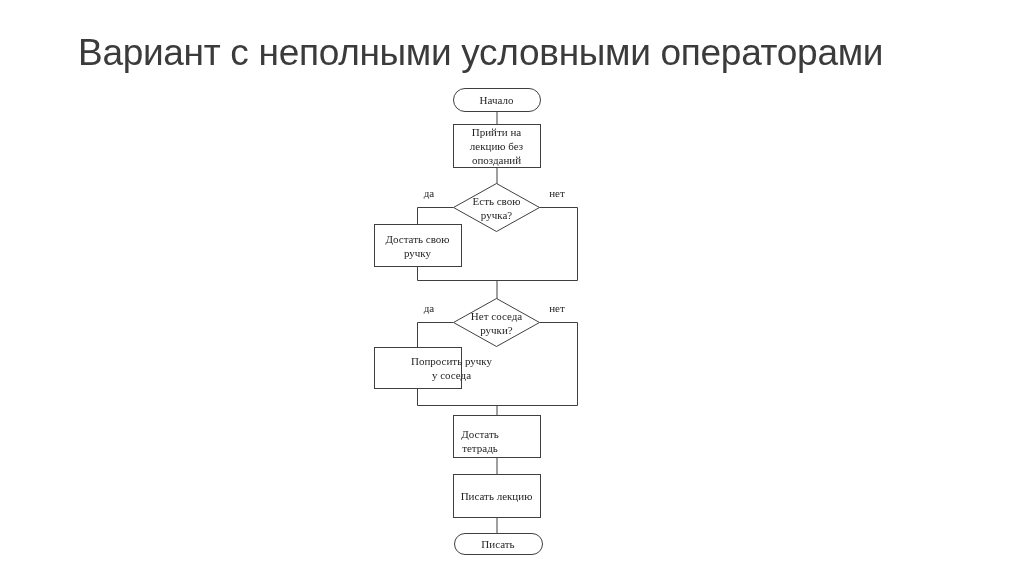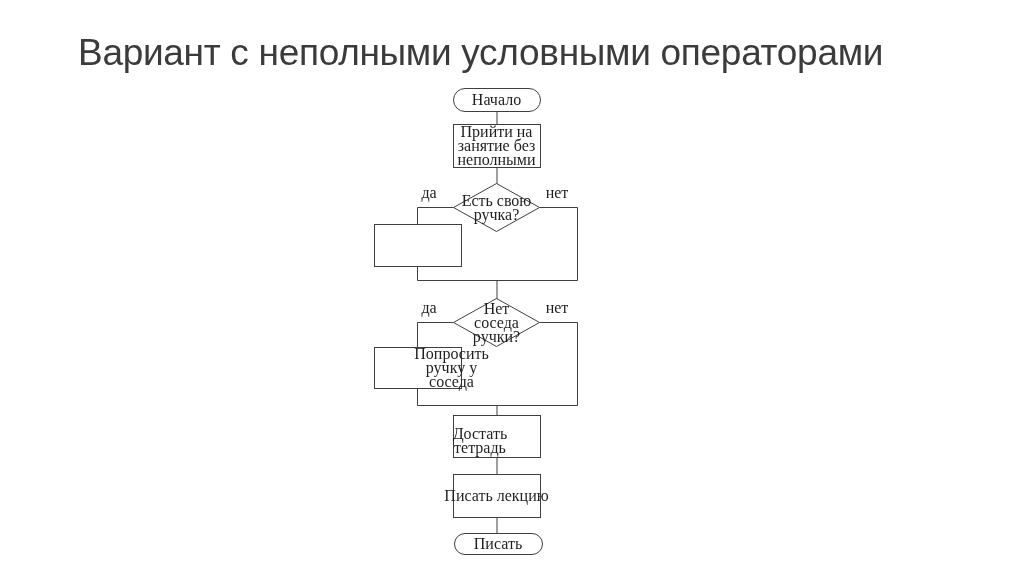--- a/index.html
+++ b/index.html
@@ -32,21 +32,21 @@
       stroke-width: 1;
       fill: #ffffff;
     }
     .label {
       position: absolute;
       display: flex;
       align-items: center;
       justify-content: center;
       text-align: center;
       font-family: "Liberation Serif", "DejaVu Serif", serif;
-      font-size: 16px;
+      font-size: 11px;
       line-height: 14px;
       color: var(--text, #1f1f1f);
     }
     .nowrap { white-space: nowrap; }
   </style>
 </head>
 <body>
 
 <div class="slide">
 
@@ -79,28 +79,29 @@
       <polygon points="496.5,298.5 539.5,322.5 496.5,346.5 453.5,322.5"></polygon>
       <rect x="374.5" y="347.5" width="87" height="41"></rect>
       <rect x="453.5" y="415.5" width="87" height="42"></rect>
       <rect x="453.5" y="474.5" width="87" height="43"></rect>
       <rect x="454.5" y="533.5" width="88" height="21" rx="10.5"></rect>
     </g>
   </svg>
 
   <div class="label" style="left:453px;top:88px;width:87px;height:24px;">Начало</div>
 
-  <div class="label" style="left:453px;top:124px;width:87px;height:43px;">Прийти на занятие без неполными</div>
+  <div class="label" style="left:453px;top:124px;width:87px;height:43px;">Прийти на лекцию без опозданий</div>
 
   <div class="label" style="left:460px;top:184px;width:73px;height:47px;">Есть свою ручка?</div>
 
   <div class="label" style="left:414px;top:186px;width:30px;height:14px;">да</div>
 
   <div class="label" style="left:542px;top:186px;width:30px;height:14px;">нет</div>
 
+  <div class="label" style="left:374px;top:224px;width:87px;height:43px;">Достать свою ручку</div>
 
   <div class="label" style="left:460px;top:299px;width:73px;height:47px;">Нет соседа ручки?</div>
 
   <div class="label" style="left:414px;top:301px;width:30px;height:14px;">да</div>
 
   <div class="label" style="left:542px;top:301px;width:30px;height:14px;">нет</div>
 
   <div class="label" style="left:374px;top:347px;width:87px;height:42px;padding-left:34px;">Попросить ручку у соседа</div>
 
   <div class="label" style="left:450px;top:415px;width:60px;height:52px;">Достать тетрадь</div>

